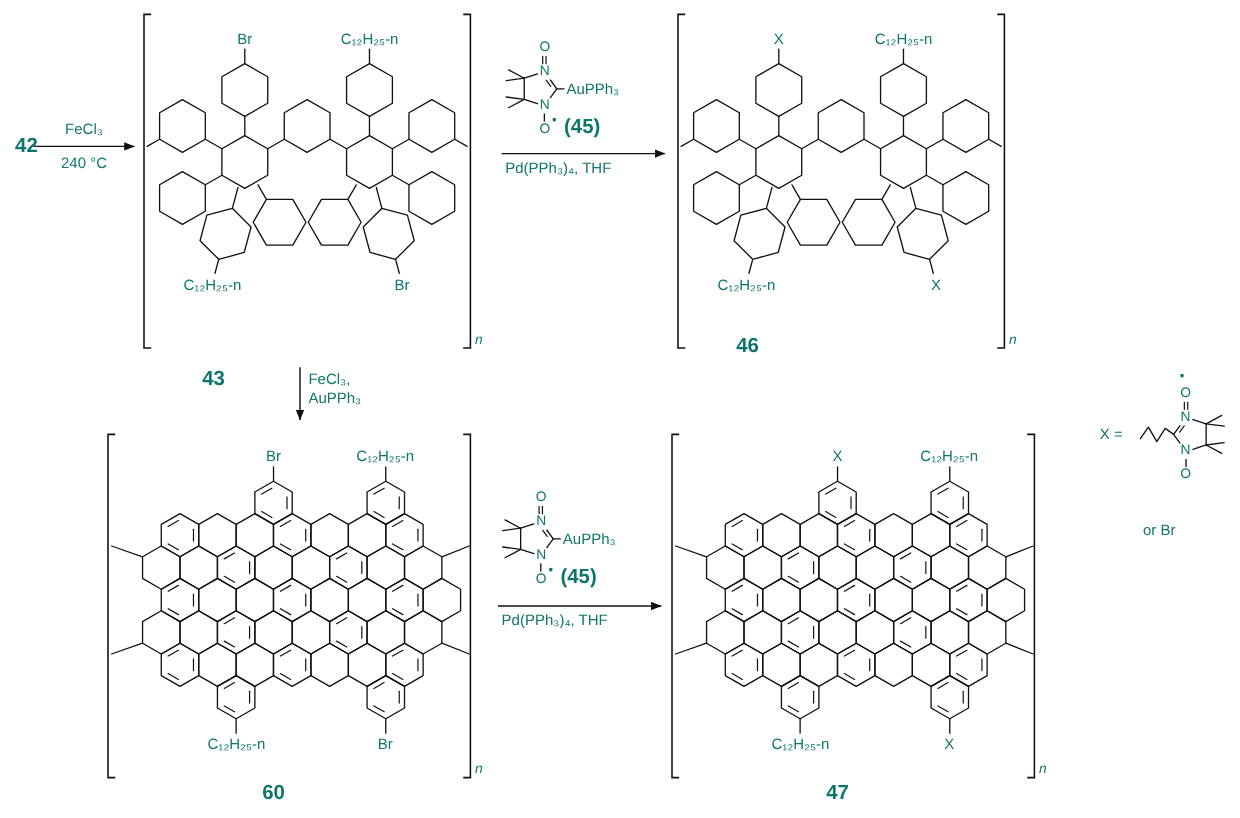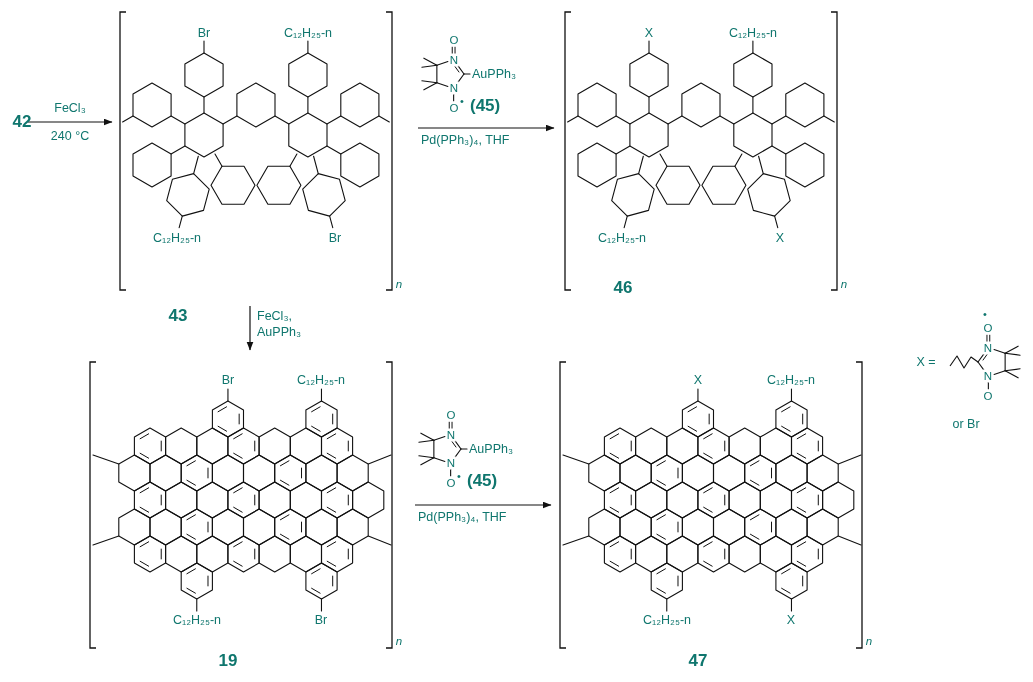--- a/index.html
+++ b/index.html
@@ -381,21 +381,21 @@
   <div class="lbl c" style="left:753px;top:33px">C₁₂H₂₅-n</div>
   <div class="lbl c" style="left:622px;top:238px">C₁₂H₂₅-n</div>
   <div class="lbl c" style="left:780px;top:238px">X</div>
   <div class="lbl b c" style="left:623px;top:288px">46</div>
   <div class="lbl rep c" style="left:844px;top:284px">n</div>
 
   <div class="lbl c" style="left:228px;top:380px">Br</div>
   <div class="lbl c" style="left:321px;top:380px">C₁₂H₂₅-n</div>
   <div class="lbl c" style="left:197px;top:620px">C₁₂H₂₅-n</div>
   <div class="lbl c" style="left:321px;top:620px">Br</div>
-  <div class="lbl b c" style="left:228px;top:661px">19</div>
+  <div class="lbl b c" style="left:228px;top:661px">60</div>
   <div class="lbl rep c" style="left:399px;top:641px">n</div>
 
   <div class="lbl c" style="left:698px;top:380px">X</div>
   <div class="lbl c" style="left:791px;top:380px">C₁₂H₂₅-n</div>
   <div class="lbl c" style="left:667px;top:620px">C₁₂H₂₅-n</div>
   <div class="lbl c" style="left:791px;top:620px">X</div>
   <div class="lbl b c" style="left:698px;top:661px">47</div>
   <div class="lbl rep c" style="left:869px;top:641px">n</div>
 
   <div class="lbl atom c" style="left:454px;top:40px">O</div>
@@ -413,15 +413,15 @@
   <div class="lbl dot c" style="left:459px;top:476px">•</div>
   <div class="lbl l" style="left:469px;top:449px">AuPPh₃</div>
   <div class="lbl b l" style="left:467px;top:481px">(45)</div>
 
   <div class="lbl c" style="left:926px;top:362px">X =</div>
   <div class="lbl dot c" style="left:985px;top:314px">•</div>
   <div class="lbl atom c" style="left:988px;top:328px">O</div>
   <div class="lbl atom c" style="left:988px;top:348px">N</div>
   <div class="lbl atom c" style="left:988px;top:376px">N</div>
   <div class="lbl atom c" style="left:988px;top:396px">O</div>
-  <div class="lbl c" style="left:966px;top:424px">or Br</div>
+  <div class="lbl c" style="left:966px;top:442px">or Br</div>
 
 </div>
 
 </body></html>

